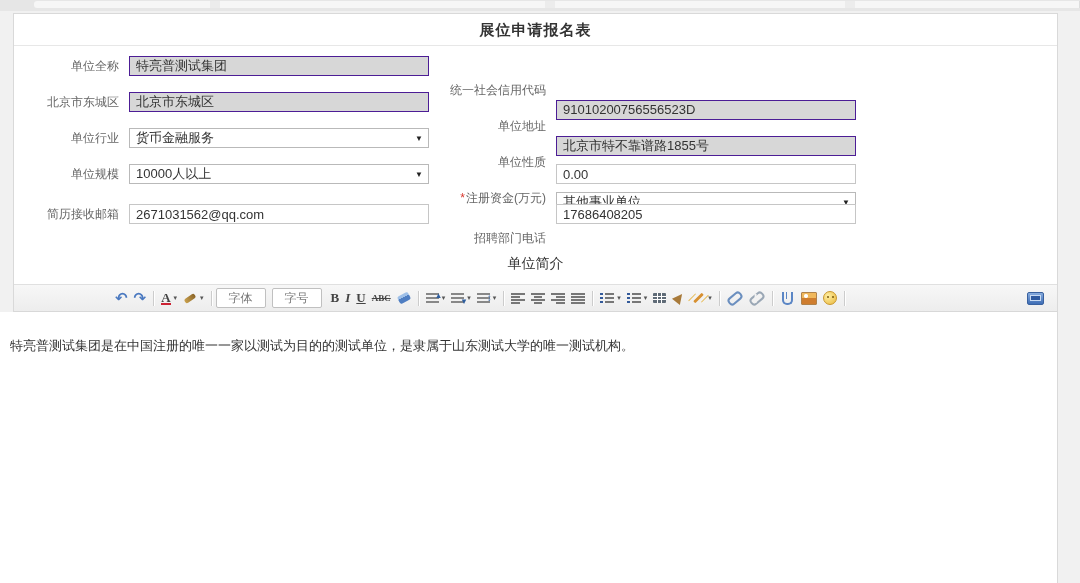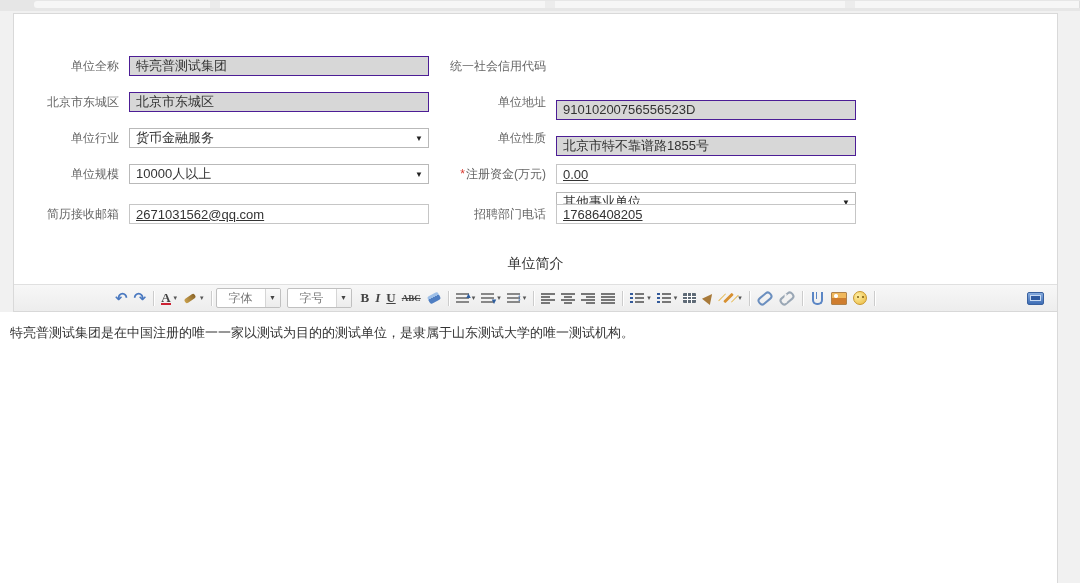--- a/index.html
+++ b/index.html
@@ -21,30 +21,30 @@
     background:#fff;border:1px solid #d9d9d9;border-bottom:none;
   }
   .titlebar{
     height:31px;line-height:31px;text-align:center;font-size:15px;font-weight:bold;color:#333;
     border-bottom:1px solid #e7e7e7;letter-spacing:1px;
   }
   .frow{position:absolute;left:0;width:100%;height:20px;}
   .r1{top:42px}.r2{top:78px}.r3{top:114px}.r4{top:150px}.r5{top:190px}
   .lab{position:absolute;top:0;font-size:12px;color:#666;line-height:20px;white-space:nowrap;}
   .lab.l{left:0;width:105px;text-align:right;}
-  .lab.r{left:418px;width:114px;text-align:right;}
+  .lab.r{left:418px;width:114px;text-align:right;margin-top:24px;}
   .req{color:#d9382e;margin-right:1px;}
   .fld{position:absolute;top:0;height:20px;box-sizing:border-box;font-size:13px;line-height:18px;color:#333;white-space:nowrap;overflow:hidden;}
   .fld.l{left:115px;width:300px;}
   .fld.r{left:542px;width:300px;margin-top:44px;}
   .ro{background:#d7d7d7;border:1px solid #4c1d95;padding:0 6px;}
   .sel{background:#fff;border:1px solid #b9b9b9;padding:0 33px 0 6px;position:relative;cursor:default;}
   .sel::after{content:"▼";position:absolute;right:5px;top:0;font-size:8px;line-height:19px;color:#222;}
   input.txt{position:absolute;top:0;height:20px;box-sizing:border-box;border:1px solid #c6c6c6;background:#fff;
-    padding:0 6px;font-size:13px;color:#333;font-family:inherit;outline:none;text-decoration:underline;}
+    padding:0 6px;font-size:13px;color:#333;font-family:inherit;outline:none;}
   input.txt.l{left:115px;width:300px;}
   input.txt.r{left:542px;width:300px;}
 
   .sechead{position:absolute;left:0;top:240px;width:100%;height:18px;line-height:18px;
     text-align:center;font-size:14px;font-weight:normal;color:#333;}
 
   
   .toolbar{
     position:absolute;left:0;top:270px;width:100%;height:28px;box-sizing:border-box;
     background:linear-gradient(#f7f7f7,#ededed);
@@ -94,44 +94,45 @@
   .i-unlink{width:12px;height:5px;border:2px solid #9aa7b5;border-radius:4px;transform:rotate(-40deg);margin:3px 0;}
   .i-unlink::after{content:"";position:absolute;left:4px;top:-3px;width:2px;height:9px;background:#f2f2f2;transform:rotate(40deg);}
   .i-clip{width:7px;height:11px;border:2px solid #5b86c5;border-top:none;border-radius:0 0 5px 5px;margin:0 2px;}
   .i-clip::after{content:"";position:absolute;left:2px;top:0;width:1px;height:7px;background:#5b86c5;}
   .i-img{width:14px;height:11px;border-radius:1px;border:1px solid #b0824a;
     background:radial-gradient(circle at 4px 3px,#fff 1.5px,rgba(255,255,255,0) 2.5px),linear-gradient(#f0b85c 45%,#cf7d2e 45%);}
   .i-smile{width:12px;height:12px;border-radius:50%;border:1px solid #c9972c;background:radial-gradient(circle at 4px 4px,#ffeea0,#e9b83e);}
   .i-smile::after{content:"";position:absolute;left:3px;top:4px;width:2px;height:2px;border-radius:50%;background:#7a5a10;box-shadow:5px 0 0 #7a5a10;}
   .i-screen{width:15px;height:11px;border-radius:2px;border:1px solid #39619f;background:linear-gradient(#86abde,#3e6db5);}
   .i-screen::after{content:"";position:absolute;left:2px;top:2px;right:2px;bottom:3px;background:#2f5aa0;border:1px solid #c8daf2;}
-  .selbox{background:#fff;border:1px solid #c0c0c0;border-radius:2px;height:18px;padding:0;overflow:hidden;}
+  .selbox{background:#fff;border:1px solid #c0c0c0;border-radius:2px;height:18px;padding:0;overflow:hidden;flex-direction:column;}
   .selbox .sbl{display:inline-block;width:48px;text-align:center;font-size:12px;color:#777;line-height:18px;}
   .selbox .sbc{display:inline-block;width:14px;text-align:center;border-left:1px solid #d5d5d5;font-size:7px;color:#444;line-height:18px;background:linear-gradient(#fafafa,#ececec);}
   .spacer{width:6px;flex:none;}
   .pushright{margin-left:auto;}
 
   
   .editorbody{
     position:absolute;left:0;top:312px;width:1058px;height:271px;box-sizing:border-box;
     background:#fff;border-right:1px solid #d9d9d9;
-    font-size:13px;color:#333;padding:11px 10px;line-height:1.6;cursor:text;
+    font-size:13px;color:#333;padding:24px 10px;line-height:1.6;cursor:text;
   }
 </style>
 </head>
 <body>
 
 <div class="topstrip">
   <div class="band"></div>
   <div class="notch" style="left:210px"></div>
   <div class="notch" style="left:545px"></div>
   <div class="notch" style="left:845px"></div>
 </div>
 
 <div class="panel">
+  <div class="titlebar">展位申请报名表</div>
 
   <div class="frow r1">
     <span class="lab l">单位全称</span>
     <div class="fld l ro">特亮普测试集团</div>
     <span class="lab r">统一社会信用代码</span>
     <div class="fld r ro">91010200756556523D</div>
   </div>
 
   <div class="frow r2">
     <span class="lab l">北京市东城区</span>

